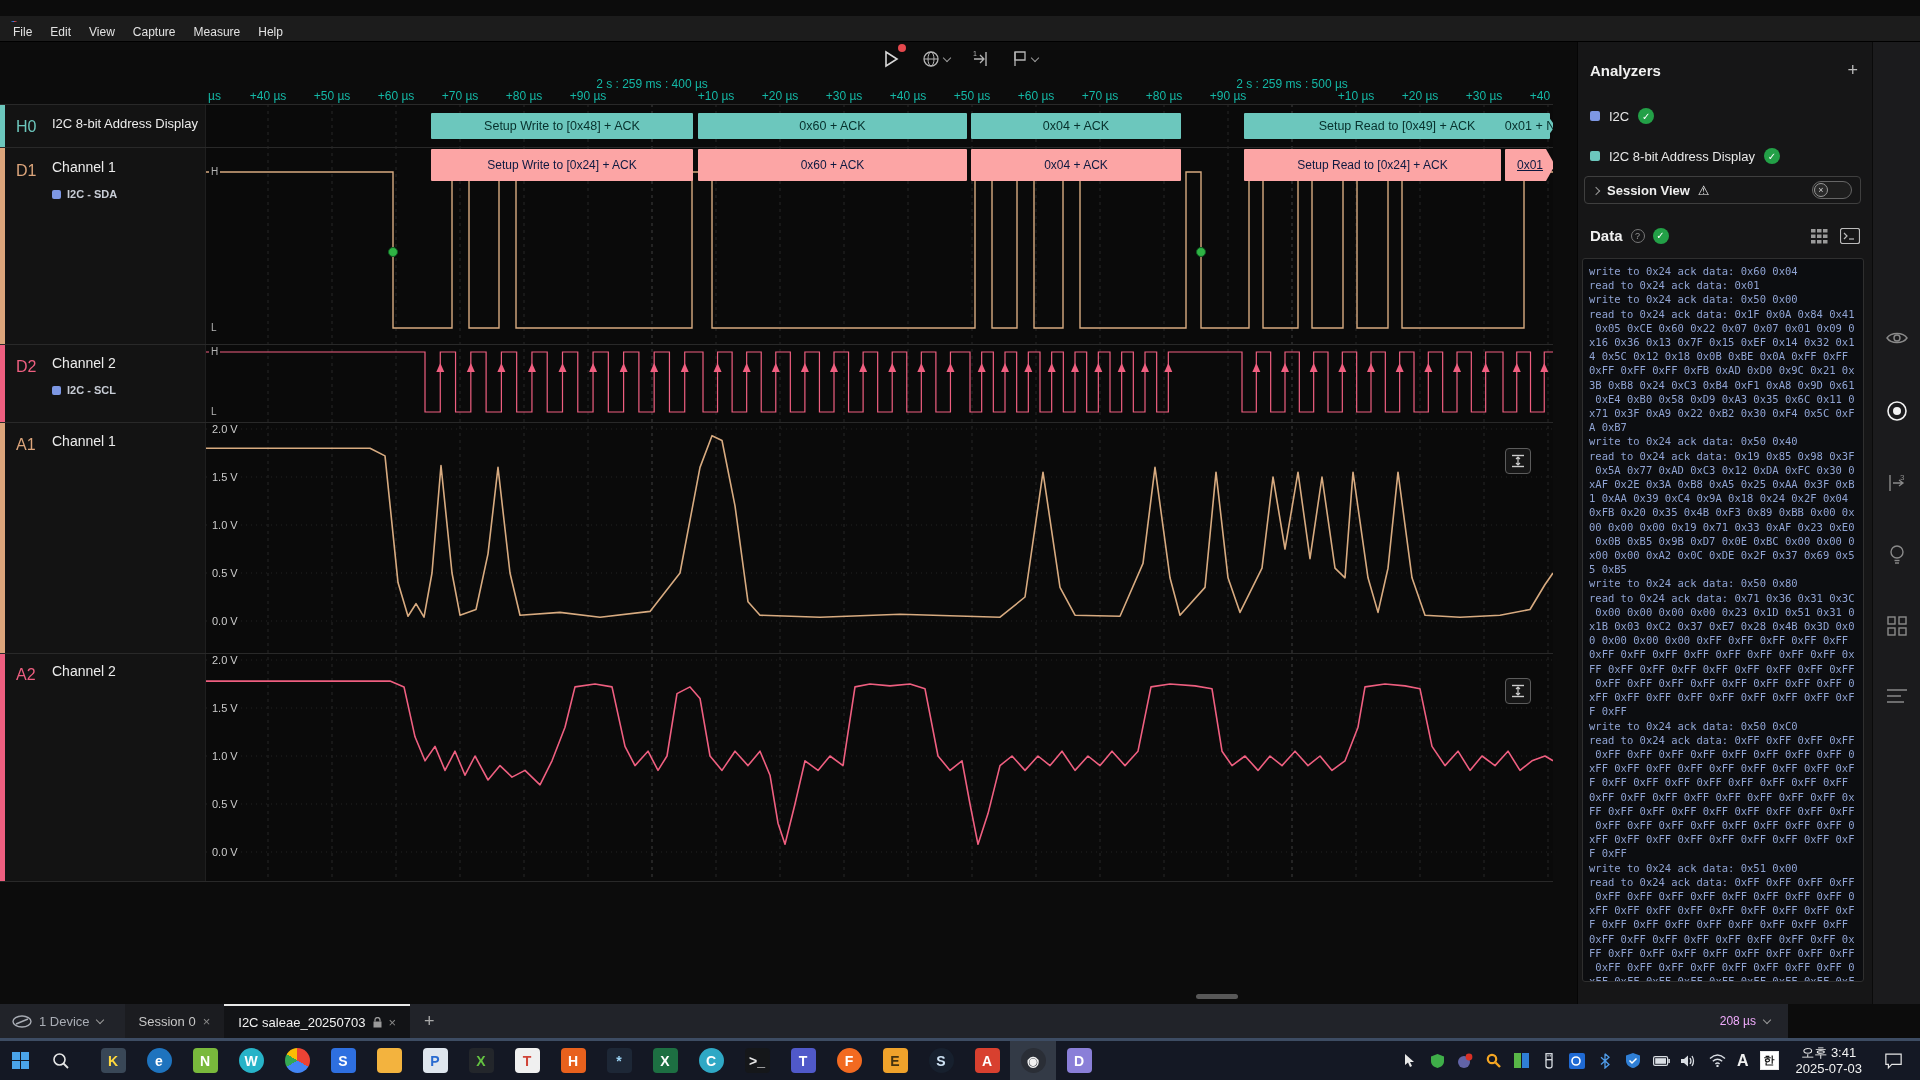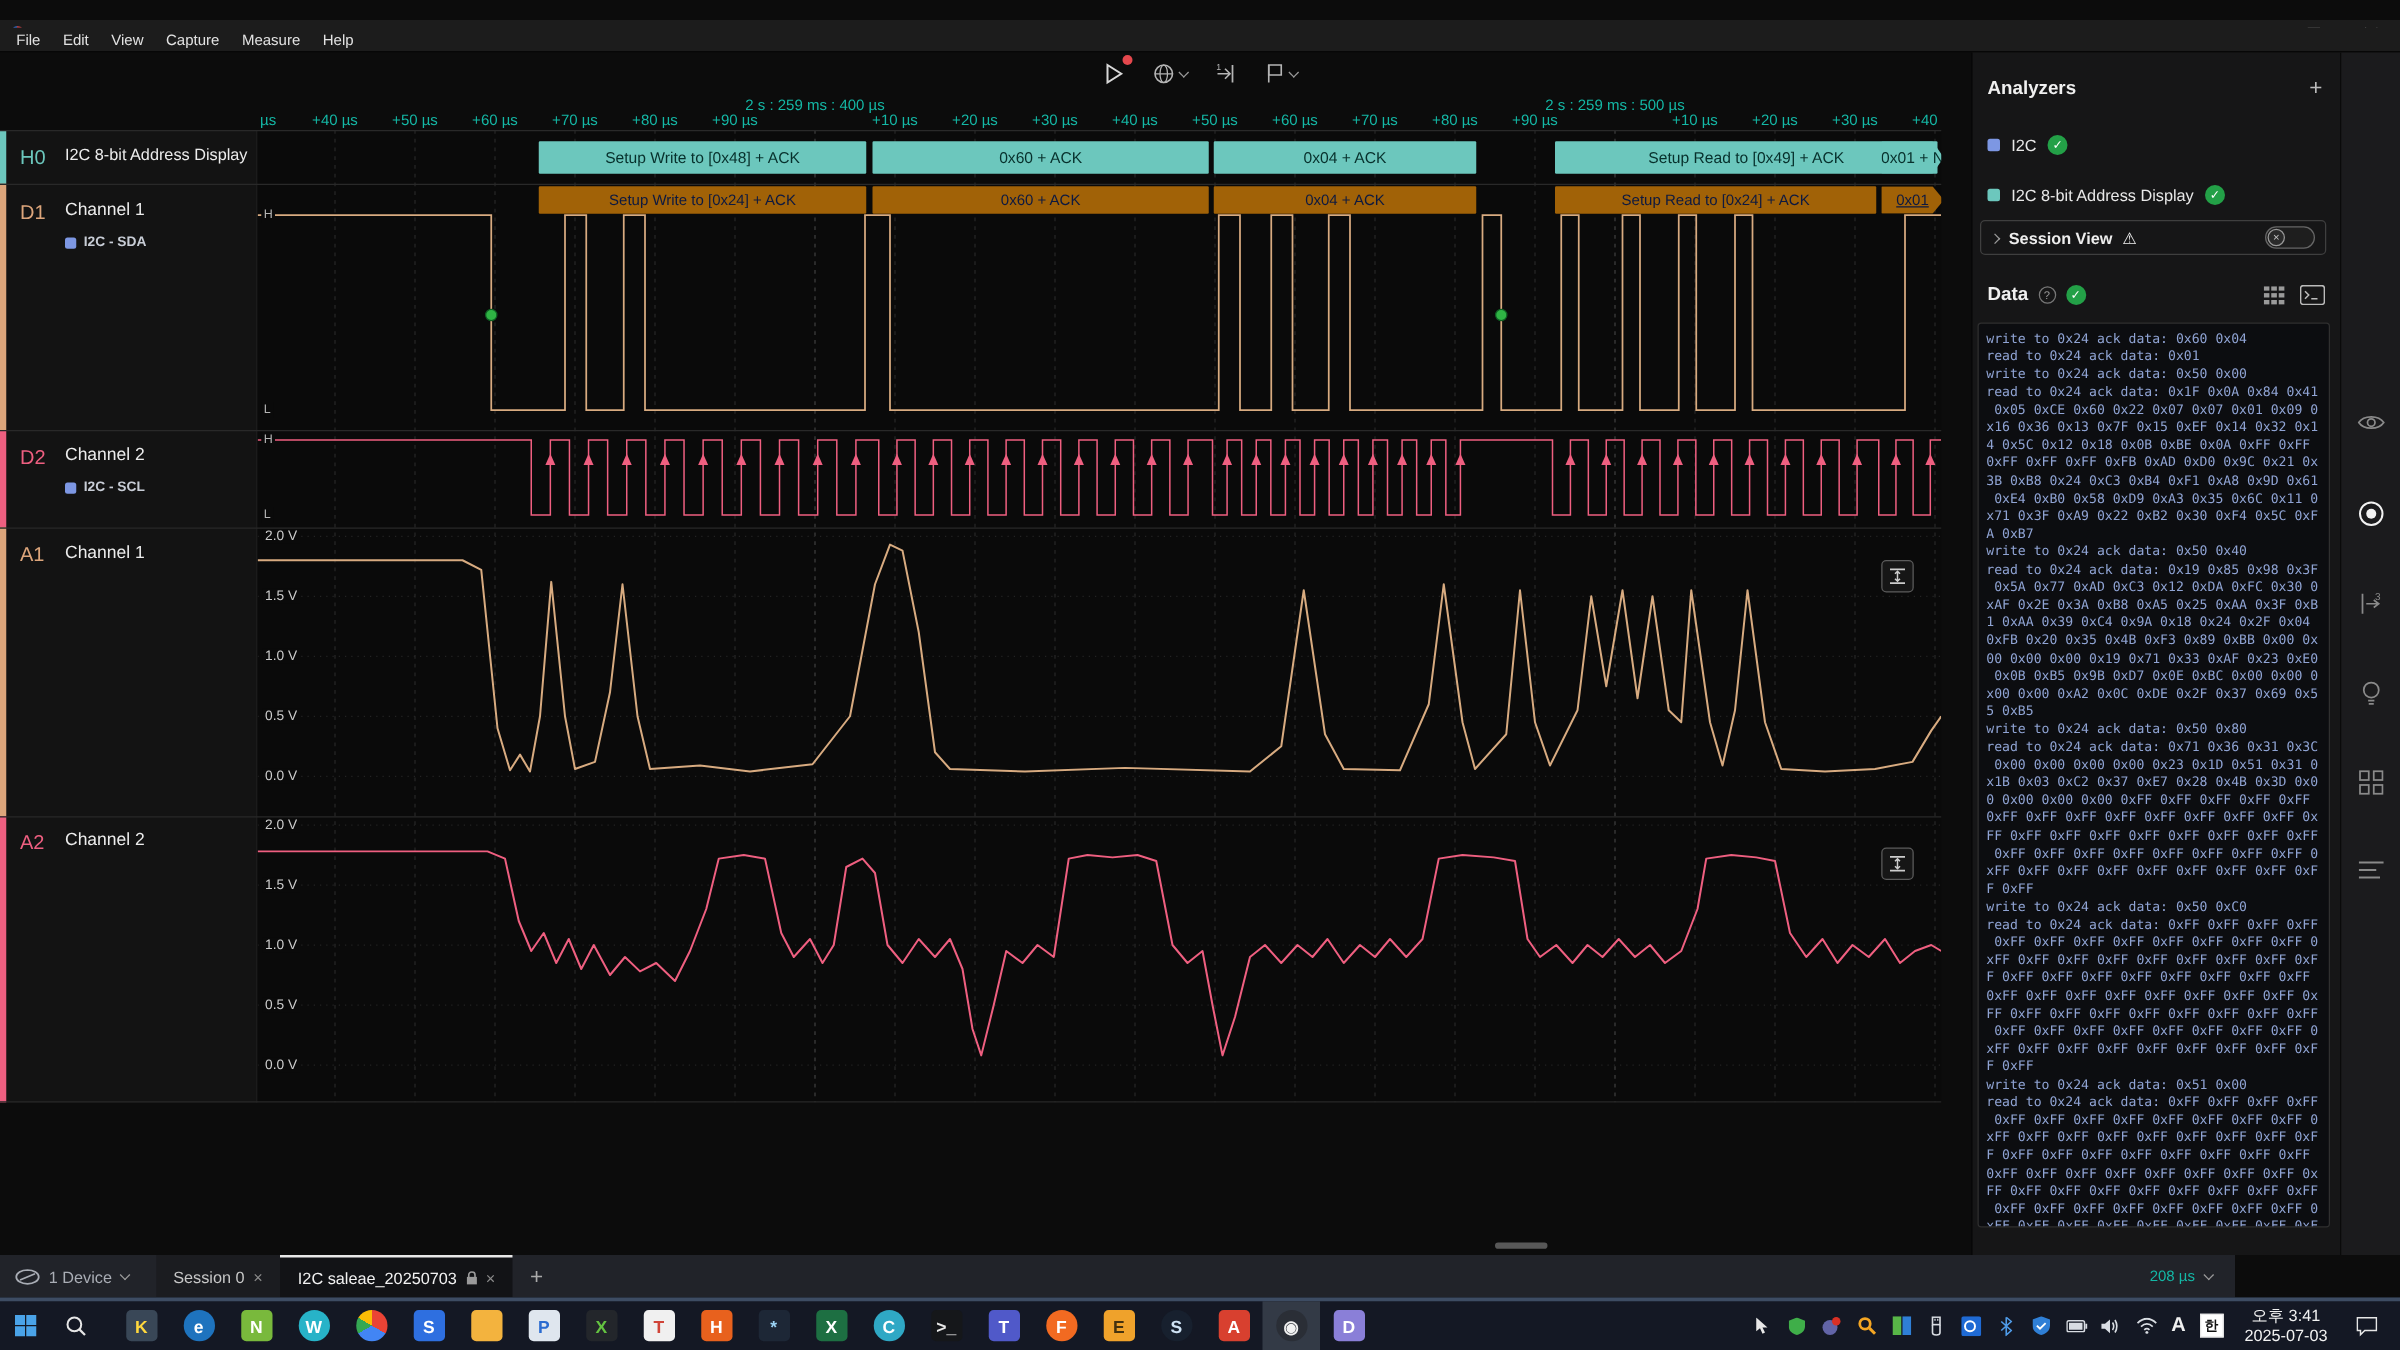--- a/index.html
+++ b/index.html
@@ -36,21 +36,21 @@
   .label-col{position:absolute;left:0;top:0;width:206px;height:778px;background:#131313;border-right:1px solid #1f1f1f}
   .track{position:absolute;left:206px;top:0;width:1347px;height:778px;background:#0a0a0a;overflow:hidden}
   .sep{position:absolute;left:0;width:1553px;height:1px;background:#292929}
   .stripe{position:absolute;left:0;width:5px}
   .chan-id{position:absolute;left:16px;font-size:16px;font-weight:normal}
   .chan-name{position:absolute;left:52px;font-size:14px;color:#ececec}
   .chan-sub{position:absolute;left:52px;display:flex;align-items:center;gap:6px;font-size:11px;font-weight:bold;color:#c8cdd6}
   .sub-sq{width:9px;height:9px;border-radius:2px;background:#7d97e3}
   .bar{position:absolute;display:flex;align-items:center;justify-content:center;overflow:hidden;white-space:nowrap;border-radius:1px}
   .bar.teal{top:9px;height:26px;background:#6cc7bd;color:#07302c;font-size:12.5px}
-  .bar.blue{top:45px;height:22px;background:#a16207;color:#0d1940;font-size:12px}
+  .bar.blue{top:45px;height:32px;background:#fca5a5;color:#0d1940;font-size:12px}
   .bar.arrow{clip-path:polygon(0 0,calc(100% - 9px) 0,100% 50%,calc(100% - 9px) 100%,0 100%)}
   .hl{position:absolute;font-size:10px;color:#b5b5b5;background:#0a0a0a;padding:0 2px;line-height:12px}
   .volt{position:absolute;left:4px;font-size:11px;color:#cdcdcd;background:rgba(10,10,10,.85);transform:translateY(-50%);padding:0 2px}
   .range-btn{position:absolute;left:1299px;width:26px;height:26px;border:1px solid #5c5c5c;border-radius:4px;
     background:#161616;display:flex;align-items:center;justify-content:center}
   .hscroll{position:absolute;left:1196px;top:994px;width:42px;height:5px;border-radius:2.5px;background:#585858}
 
   
   .sidebar{position:absolute;left:1577px;top:42px;width:295px;height:962px;background:#161617;border-left:1px solid #050505}
   .sb-h{position:absolute;left:12px;font-size:15px;font-weight:bold;color:#f0f0f0}
@@ -75,21 +75,21 @@
   .rail{position:absolute;left:1872px;top:42px;width:48px;height:962px;background:#1b1b1d;border-left:1px solid #0a0a0a}
   .rail-ic{position:absolute;left:50%;transform:translateX(-50%);color:#8a8a8a}
 
   
   .sessionbar{position:absolute;left:0;top:1004px;width:1788px;height:34px;background:#212329;display:flex;align-items:center}
   .device{display:flex;align-items:center;gap:7px;margin-left:12px;color:#a9adb5;font-size:13px}
   .tab{height:34px;display:flex;align-items:center;gap:7px;padding:0 14px;font-size:13px;color:#c7c7c7;background:#1b1c20}
   .tab.active{background:#121316;border-top:2px solid #e8e8e8;color:#f2f2f2}
   .tab .x{color:#8b8b8b;font-size:13px}
   .tab-plus{font-size:18px;color:#aaa;margin-left:14px}
-  .zoom-lvl{margin-left:auto;margin-right:18px;display:flex;align-items:center;gap:8px;color:#14b8a6;font-size:12px}
+  .zoom-lvl{margin-left:auto;margin-right:18px;display:flex;align-items:center;gap:8px;color:#f0abfc;font-size:12px}
 
   
   .taskbar{position:absolute;left:0;top:1038px;width:1920px;height:42px;background:#141824;border-top:3px solid #3d4c63;
     display:flex;align-items:center}
   .start{width:40px;height:39px;display:flex;align-items:center;justify-content:center}
   .win-logo{display:grid;grid-template-columns:8px 8px;grid-template-rows:8px 8px;gap:1px}
   .win-logo div{background:#4aa3e8}
   .tsearch{width:42px;height:39px;display:flex;align-items:center;justify-content:center}
   .apps{display:flex;align-items:center;margin-left:8px}
   .app-tile{width:46px;height:39px;display:flex;align-items:center;justify-content:center}

